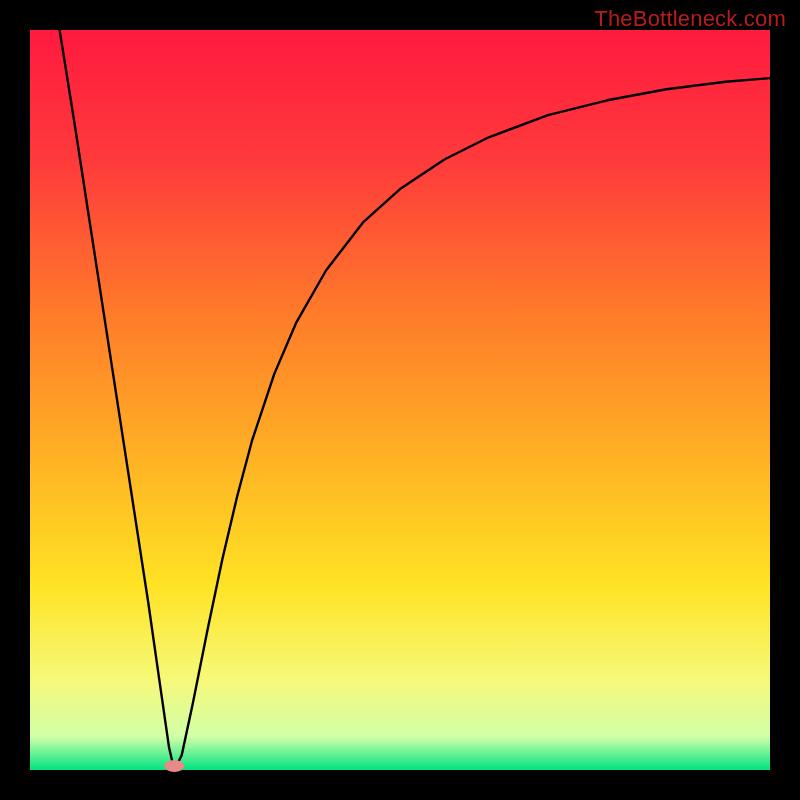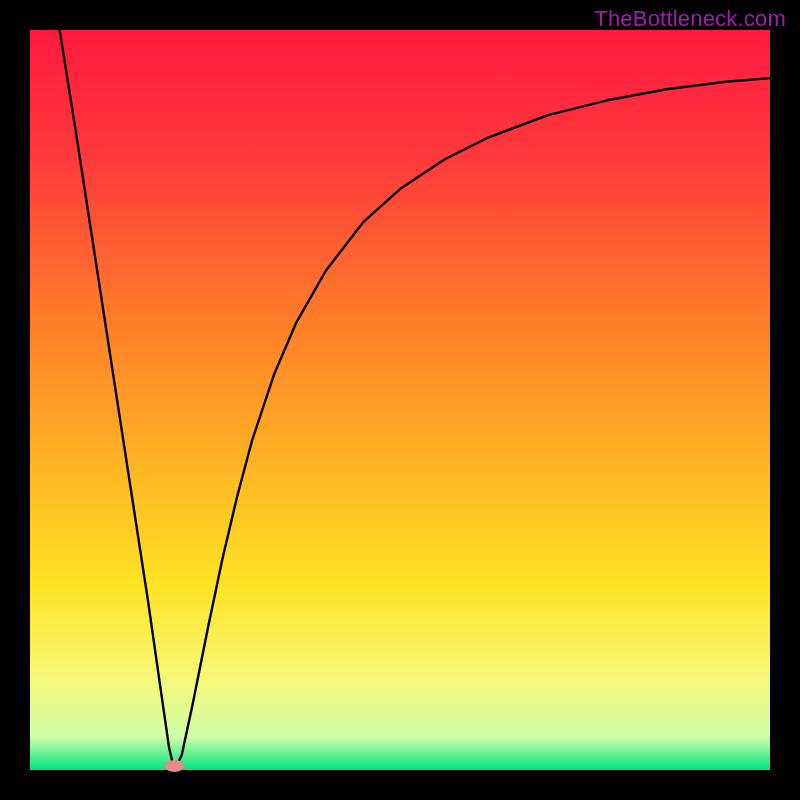--- a/index.html
+++ b/index.html
@@ -1,17 +1,17 @@
 <!DOCTYPE html>
 <html><head>
 <meta charset="utf-8">
 <style>
   html,body{margin:0;padding:0;width:800px;height:800px;overflow:hidden;background:#fff;font-family:Arial,Helvetica,sans-serif}
   .stage{position:relative;width:800px;height:800px}
-  .watermark{position:absolute;top:6px;right:14px;color:#a21caf;font-size:22px;font-weight:500;letter-spacing:.2px}
+  .watermark{position:absolute;top:6px;right:14px;color:#b91c1c;font-size:22px;font-weight:500;letter-spacing:.2px}
   svg{display:block}
 </style>
 </head>
 <body>
 <div class="stage">
 
 <span class="watermark">TheBottleneck.com</span>
 
 <svg id="svg" width="800" height="800" viewBox="0 0 800 800">
   <defs>

